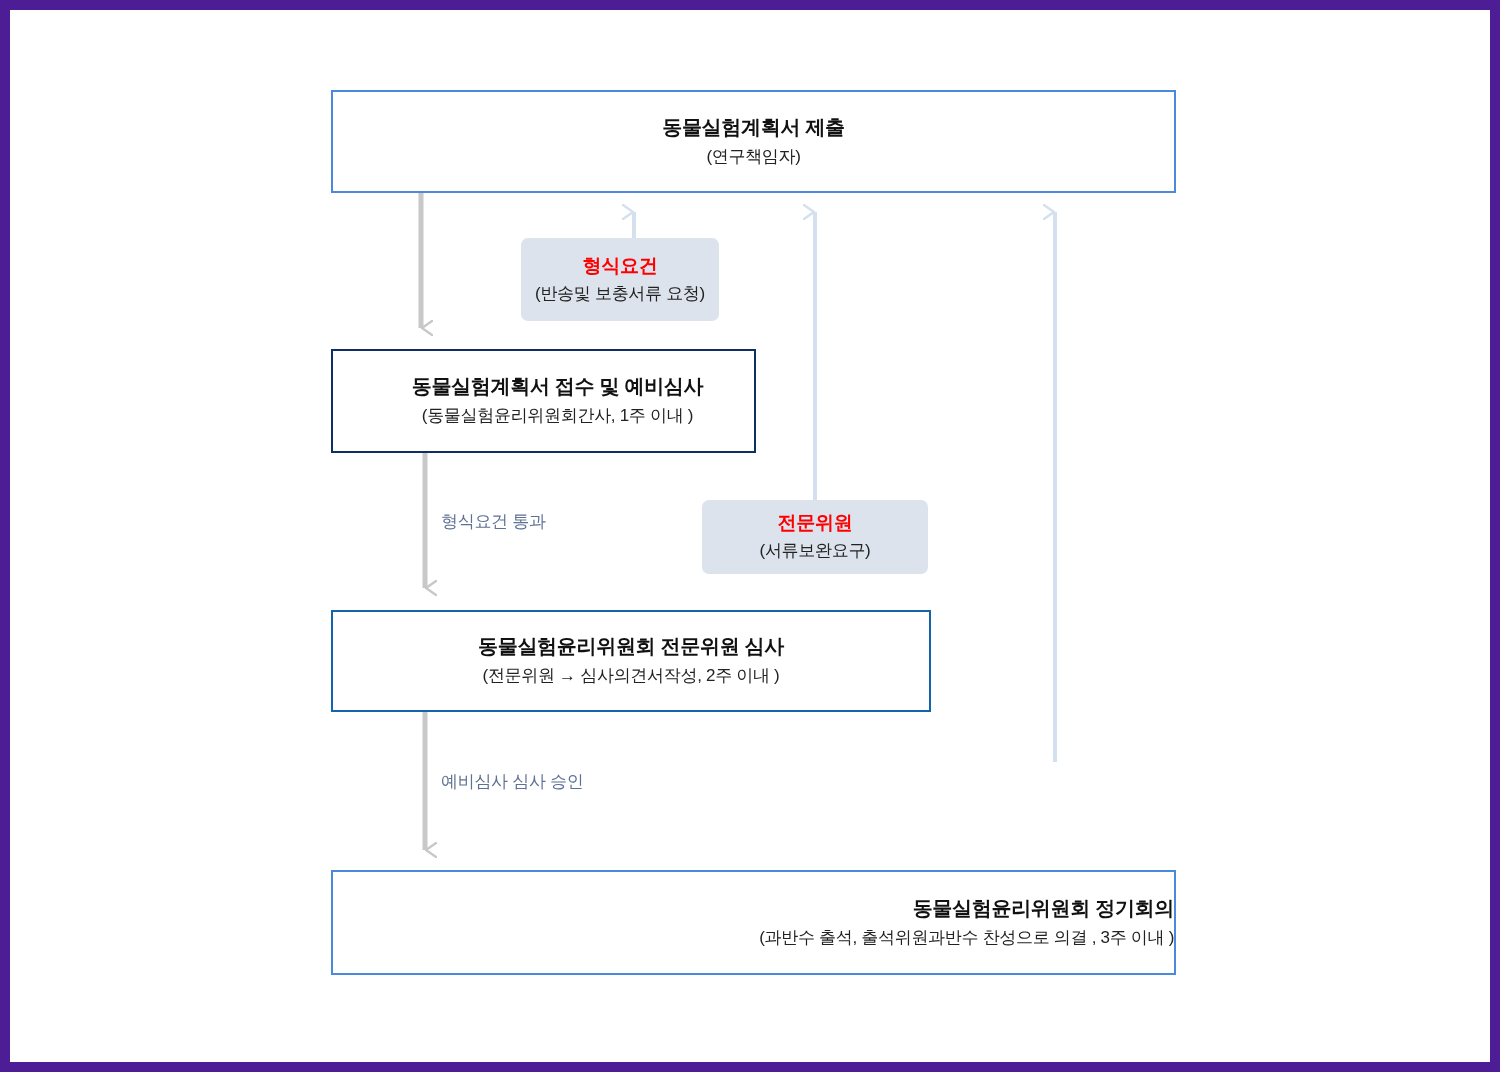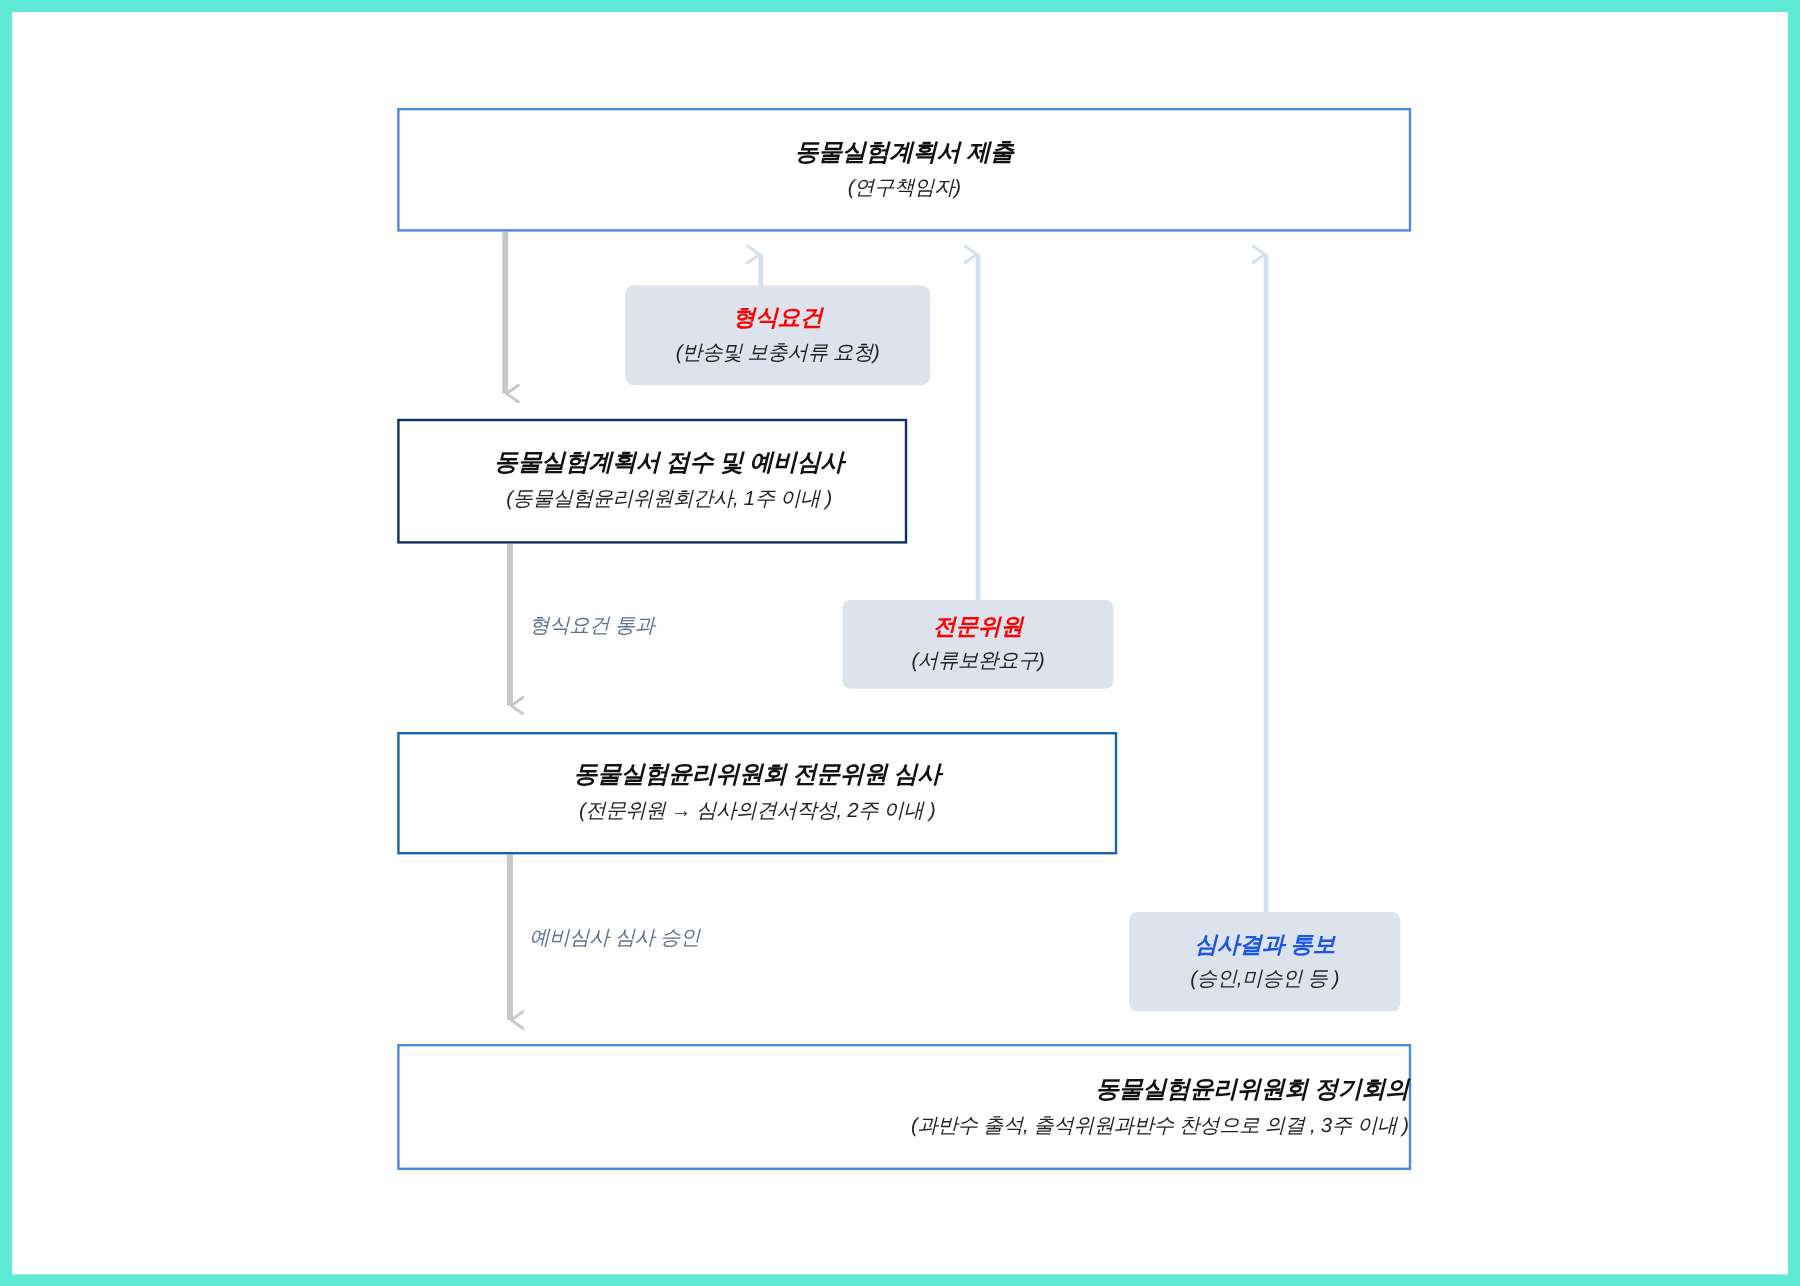--- a/index.html
+++ b/index.html
@@ -14,23 +14,22 @@
     overflow: hidden;
   }
 
   
   #page-frame {
     position: absolute;
     left: 0;
     top: 0;
     width: 1500px;
     height: 1072px;
-    background: #5eead4;
+    background: #4c1d95;
     box-sizing: border-box;
-    font-style: italic;
   }
   #canvas {
     position: absolute;
     left: 10px;
     top: 10px;
     width: 1480px;
     height: 1052px;
     background: #ffffff;
     overflow: hidden;
   }
@@ -148,33 +147,29 @@
       <div class="proc-title">동물실험윤리위원회 전문위원 심사</div>
       <div class="proc-sub">(전문위원 → 심사의견서작성, 2주 이내 )</div>
     </div>
 
     <div class="proc-box" style="left:321px; top:860px; width:845px; height:105px;
                 border:2px solid #4a89dc;align-items:flex-end;">
       <div class="proc-title">동물실험윤리위원회 정기회의</div>
       <div class="proc-sub">(과반수 출석, 출석위원과반수 찬성으로 의결 , 3주 이내 )</div>
     </div>
 
-    <div class="callout" style="left:511px; top:228px; width:254px; height:83px;">
+    <div class="callout" style="left:511px; top:228px; width:198px; height:83px;">
       <div class="callout-title" style="color:#ff0000;">형식요건</div>
       <div class="callout-sub">(반송및 보충서류 요청)</div>
     </div>
 
     <div class="callout" style="left:692px; top:490px; width:226px; height:74px;">
       <div class="callout-title" style="color:#ff0000;">전문위원</div>
       <div class="callout-sub">(서류보완요구)</div>
     </div>
 
-    <div class="callout" style="left:931px; top:750px; width:226px; height:83px;">
-      <div class="callout-title" style="color:#1a56e8;">심사결과 통보</div>
-      <div class="callout-sub">(승인,미승인 등  )</div>
-    </div>
 
     <div class="edge-label" style="left:431px; top:500px;">형식요건 통과</div>
 
     <div class="edge-label" style="left:431px; top:760px;">예비심사 심사 승인</div>
 
   </div>
 </div>
 
 </body></html>

